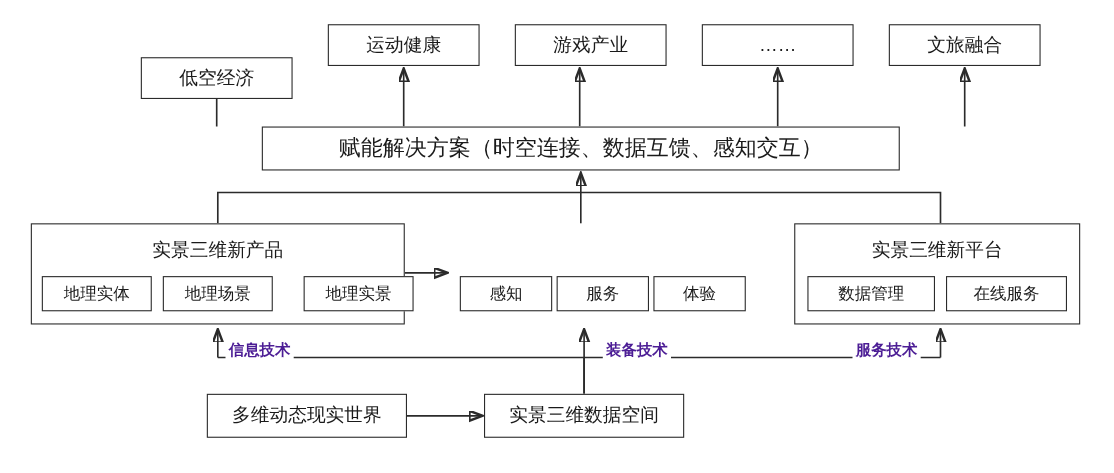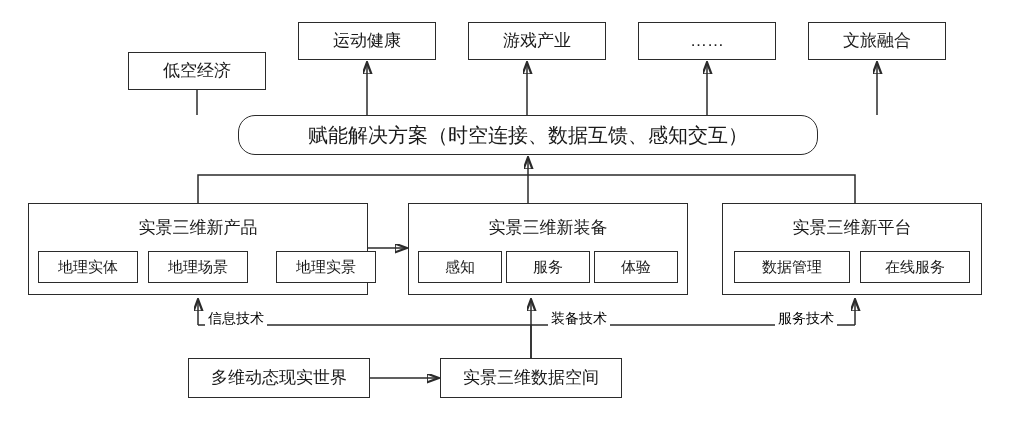--- a/index.html
+++ b/index.html
@@ -68,22 +68,22 @@
     white-space: nowrap;
     z-index: 4;
   }
   .bottom-box {
     font-size: 17px;
     height: 40px;
   }
   .edge-label {
     position: absolute;
     font-size: 14px;
-    font-weight: normal;
-    color: #000000;
+    font-weight: bold;
+    color: #4c1d95;
     background: #ffffff;
     padding: 0 3px;
     white-space: nowrap;
     z-index: 5;
   }
   svg.lines {
     position: absolute;
     left: 0;
     top: 0;
     width: 1013px;
@@ -128,32 +128,29 @@
 
     <line x1="342" y1="378" x2="438" y2="378" marker-end="url(#arrow)"></line>
   </svg>
 
   <div class="box top-box" style="left:128px; top:22px; width:138px;margin-top:30px;">低空经济</div>
   <div class="box top-box" style="left:298px; top:22px; width:138px;">运动健康</div>
   <div class="box top-box" style="left:468px; top:22px; width:138px;">游戏产业</div>
   <div class="box top-box" style="left:638px; top:22px; width:138px;">……</div>
   <div class="box top-box" style="left:808px; top:22px; width:138px;">文旅融合</div>
 
-  <div class="box solution-box" style="left:238px; top:115px; width:580px;border-radius:17px;">赋能解决方案（时空连接、数据互馈、感知交互）</div>
+  <div class="box solution-box" style="left:238px; top:115px; width:580px;">赋能解决方案（时空连接、数据互馈、感知交互）</div>
 
   <div class="group-box" style="left:28px; top:203px; width:340px; height:92px;">
     <div class="group-title">实景三维新产品</div>
   </div>
   <div class="sub-box" style="left:148px; top:251px; width:100px;">地理场景</div>
   <div class="sub-box" style="left:38px; top:251px; width:100px;">地理实体</div>
   <div class="sub-box" style="left:276px; top:251px; width:100px;">地理实景</div>
 
-  <div class="group-box" style="left:408px; top:203px; width:280px; height:92px;">
-    <div class="group-title">实景三维新装备</div>
-  </div>
   <div class="sub-box" style="left:418px; top:251px; width:84px;">感知</div>
   <div class="sub-box" style="left:506px; top:251px; width:84px;">服务</div>
   <div class="sub-box" style="left:594px; top:251px; width:84px;">体验</div>
 
   <div class="group-box" style="left:722px; top:203px; width:260px; height:92px;">
     <div class="group-title">实景三维新平台</div>
   </div>
   <div class="sub-box" style="left:734px; top:251px; width:116px;">数据管理</div>
   <div class="sub-box" style="left:860px; top:251px; width:110px;">在线服务</div>
 

